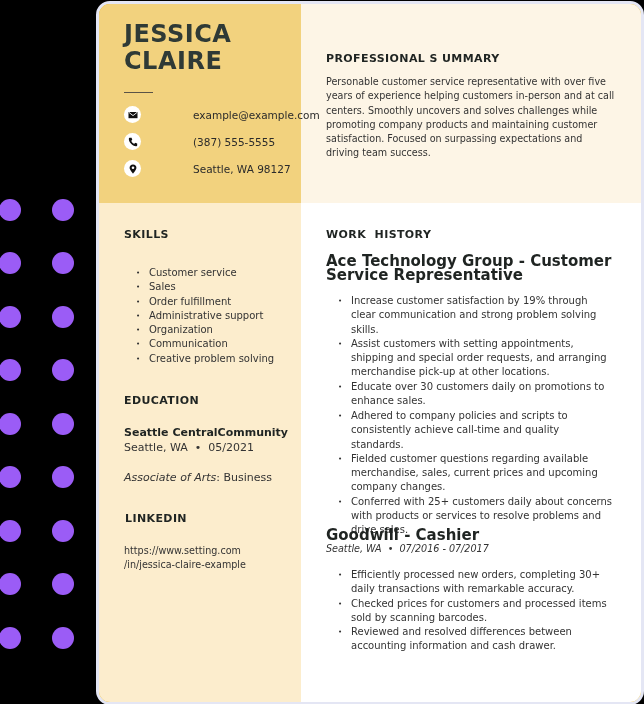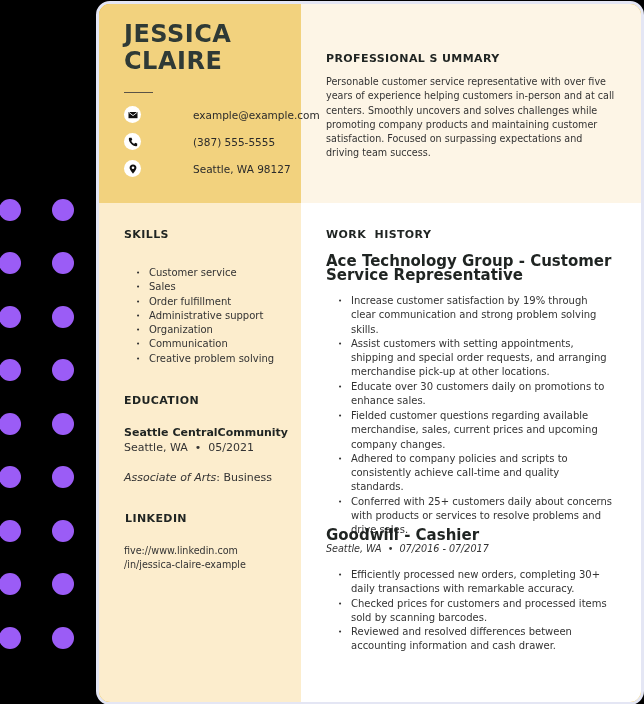--- a/index.html
+++ b/index.html
@@ -112,39 +112,39 @@
 
   <div class="sec-h" style="left:25px;top:390px">EDUCATION</div>
   <div class="edu">
     <div class="school">Seattle CentralCommunity</div>
     <div style="white-space:pre">Seattle, WA  •  05/2021</div>
     <div style="margin-top:16px"><i>Associate of Arts</i><span>: Business</span></div>
   </div>
 
   <div class="sec-h" style="left:26px;top:508px">LINKEDIN</div>
   <div class="para" style="left:25px;top:540px;width:175px">
-    <div>five://www.linkedin.com</div>
+    <div>https://www.setting.com</div>
     <div>/in/jessica-claire-example</div>
   </div>
 
   <div class="sec-h" style="left:227px;top:224px;white-space:pre">WORK  HISTORY</div>
 
   <div class="job" style="left:227px;top:250px">
     <div class="job-title">Ace Technology Group - Customer Service Representative</div>
     <ul class="blist">
       <li>Increase customer satisfaction by 19% through clear communication and strong problem solving skills.</li>
       <li>Assist customers with setting appointments, shipping and special order requests, and arranging merchandise pick-up at other locations.</li>
       <li>Educate over 30 customers daily on promotions to enhance sales.</li>
     </ul>
   </div>
 
   <div class="job" style="left:227px;top:393px">
     <ul class="blist">
+      <li>Adhered to company policies and scripts to consistently achieve call-time and quality standards.</li>
       <li>Fielded customer questions regarding available merchandise, sales, current prices and upcoming company changes.</li>
-      <li>Adhered to company policies and scripts to consistently achieve call-time and quality standards.</li>
       <li>Conferred with 25+ customers daily about concerns with products or services to resolve problems and drive sales.</li>
     </ul>
   </div>
 
   <div class="job" style="left:227px;top:524px">
     <div class="job-title">Goodwill - Cashier</div>
     <div class="job-meta" style="white-space:pre">Seattle, WA  •  07/2016 - 07/2017</div>
     <ul class="blist">
       <li>Efficiently processed new orders, completing 30+ daily transactions with remarkable accuracy.</li>
       <li>Checked prices for customers and processed items sold by scanning barcodes.</li>

